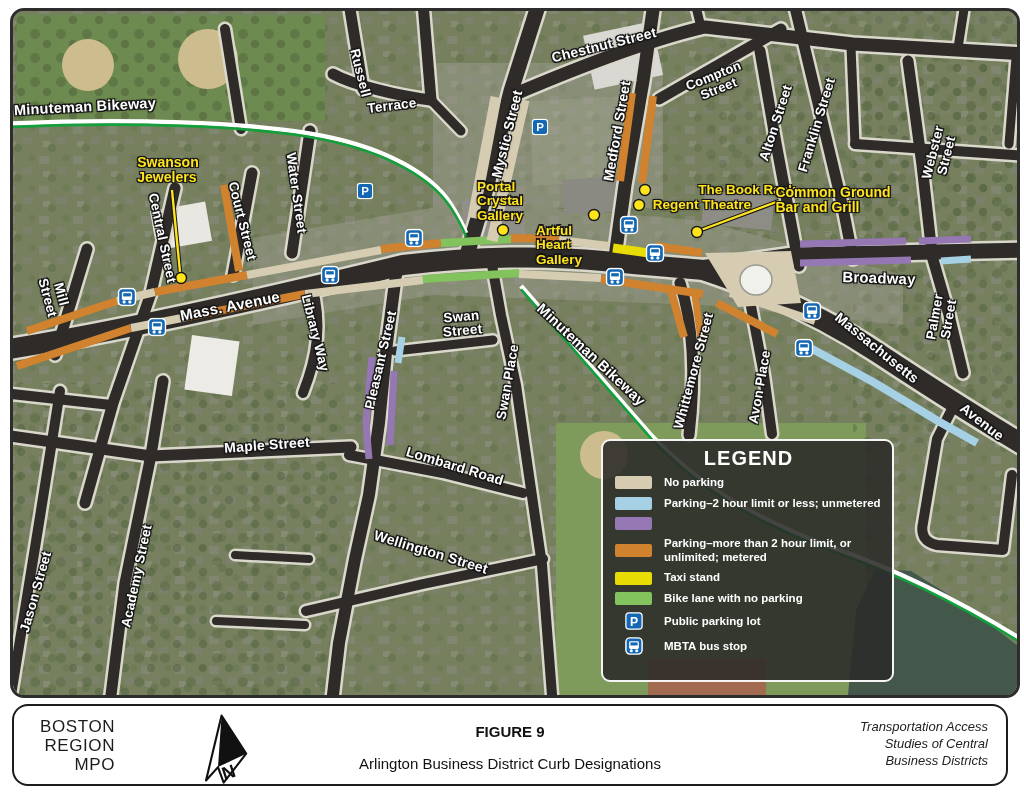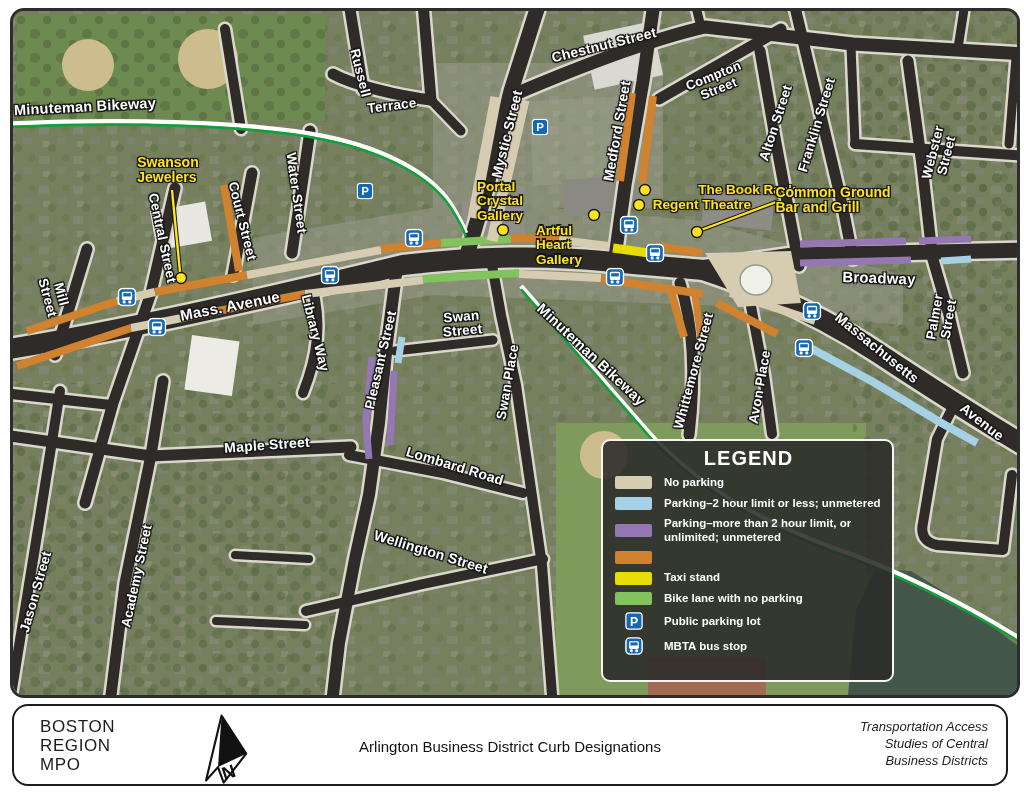--- a/index.html
+++ b/index.html
@@ -31,21 +31,21 @@
   .legend-title{text-align:center;font-size:20px;font-weight:bold;letter-spacing:1px;margin:2px 0 6px 0;}
   .lrow{display:flex;align-items:center;margin-bottom:7px;}
   .lswatch{width:37px;height:13px;border-radius:2px;flex:0 0 37px;margin-right:12px;}
   .licon{width:37px;flex:0 0 37px;display:flex;justify-content:center;margin-right:12px;}
   .ltext{font-size:11.5px;font-weight:bold;line-height:1.18;}
 
   
   .footer{position:absolute;left:12px;top:704px;width:996px;height:82px;
     border:2.5px solid #1c1c1c;border-radius:16px;box-sizing:border-box;background:#fff;}
   .org{position:absolute;left:26px;top:11px;font-size:17px;color:#1c1c1c;
-    letter-spacing:.6px;line-height:1.12;white-space:pre-line;}
+    letter-spacing:.6px;line-height:1.12;white-space:pre-line;text-align:right;}
   .mpo-logo{position:absolute;left:168px;top:4px;}
   .fig-center{position:absolute;left:0;right:0;top:17px;text-align:center;color:#111;}
   .fig-label{font-size:15px;font-weight:bold;}
   .fig-title{font-size:15px;font-weight:normal;margin-top:15px;}
   .source{position:absolute;right:18px;top:13px;text-align:right;font-style:italic;
     font-size:13px;color:#222;line-height:1.3;white-space:pre-line;}
 </style>
 </head>
 <body>
 
@@ -369,24 +369,24 @@
           <div class="lrow">
             <div class="lswatch" style="background: rgb(213, 204, 178);"></div>
             <div class="ltext">No parking</div>
           </div>
           <div class="lrow">
             <div class="lswatch" style="background: rgb(166, 208, 227);"></div>
             <div class="ltext">Parking–2 hour limit or less; unmetered</div>
           </div>
           <div class="lrow">
             <div class="lswatch" style="background: rgb(149, 119, 180);"></div>
-            <div class="ltext">Parking–more than 2 hour limit, or unlimited; unmetered</div>
           </div>
           <div class="lrow">
             <div class="lswatch" style="background: rgb(208, 130, 46);"></div>
+            <div class="ltext">Parking–more than 2 hour limit, or unlimited; metered</div>
           </div>
           <div class="lrow">
             <div class="lswatch" style="background: rgb(232, 220, 5);"></div>
             <div class="ltext">Taxi stand</div>
           </div>
           <div class="lrow">
             <div class="lswatch" style="background: rgb(131, 195, 94);"></div>
             <div class="ltext">Bike lane with no parking</div>
           </div>
           <div class="lrow">
@@ -417,19 +417,20 @@
   <div class="footer">
     <div class="org">BOSTON
 REGION
 MPO</div>
     <svg class="mpo-logo" width="72" height="74" viewBox="0 0 100 105">
       <polygon points="55,8 33,100 50,81 58,103 90,62" fill="#ffffff" stroke="#111" stroke-width="3" stroke-linejoin="round"></polygon>
       <polygon points="55,8 50,81 90,62" fill="#111"></polygon>
       <text x="56" y="99" font-size="26" font-weight="bold" fill="#111" font-family="Liberation Sans, sans-serif" transform="rotate(-18 60 90)">N</text>
     </svg>
     <div class="fig-center">
+      <div class="fig-label">FIGURE 9</div>
       <div class="fig-title">Arlington Business District Curb Designations</div>
     </div>
     <div class="source">Transportation Access
 Studies of Central
 Business Districts</div>
   </div>
 </div>
 
 </body></html>

